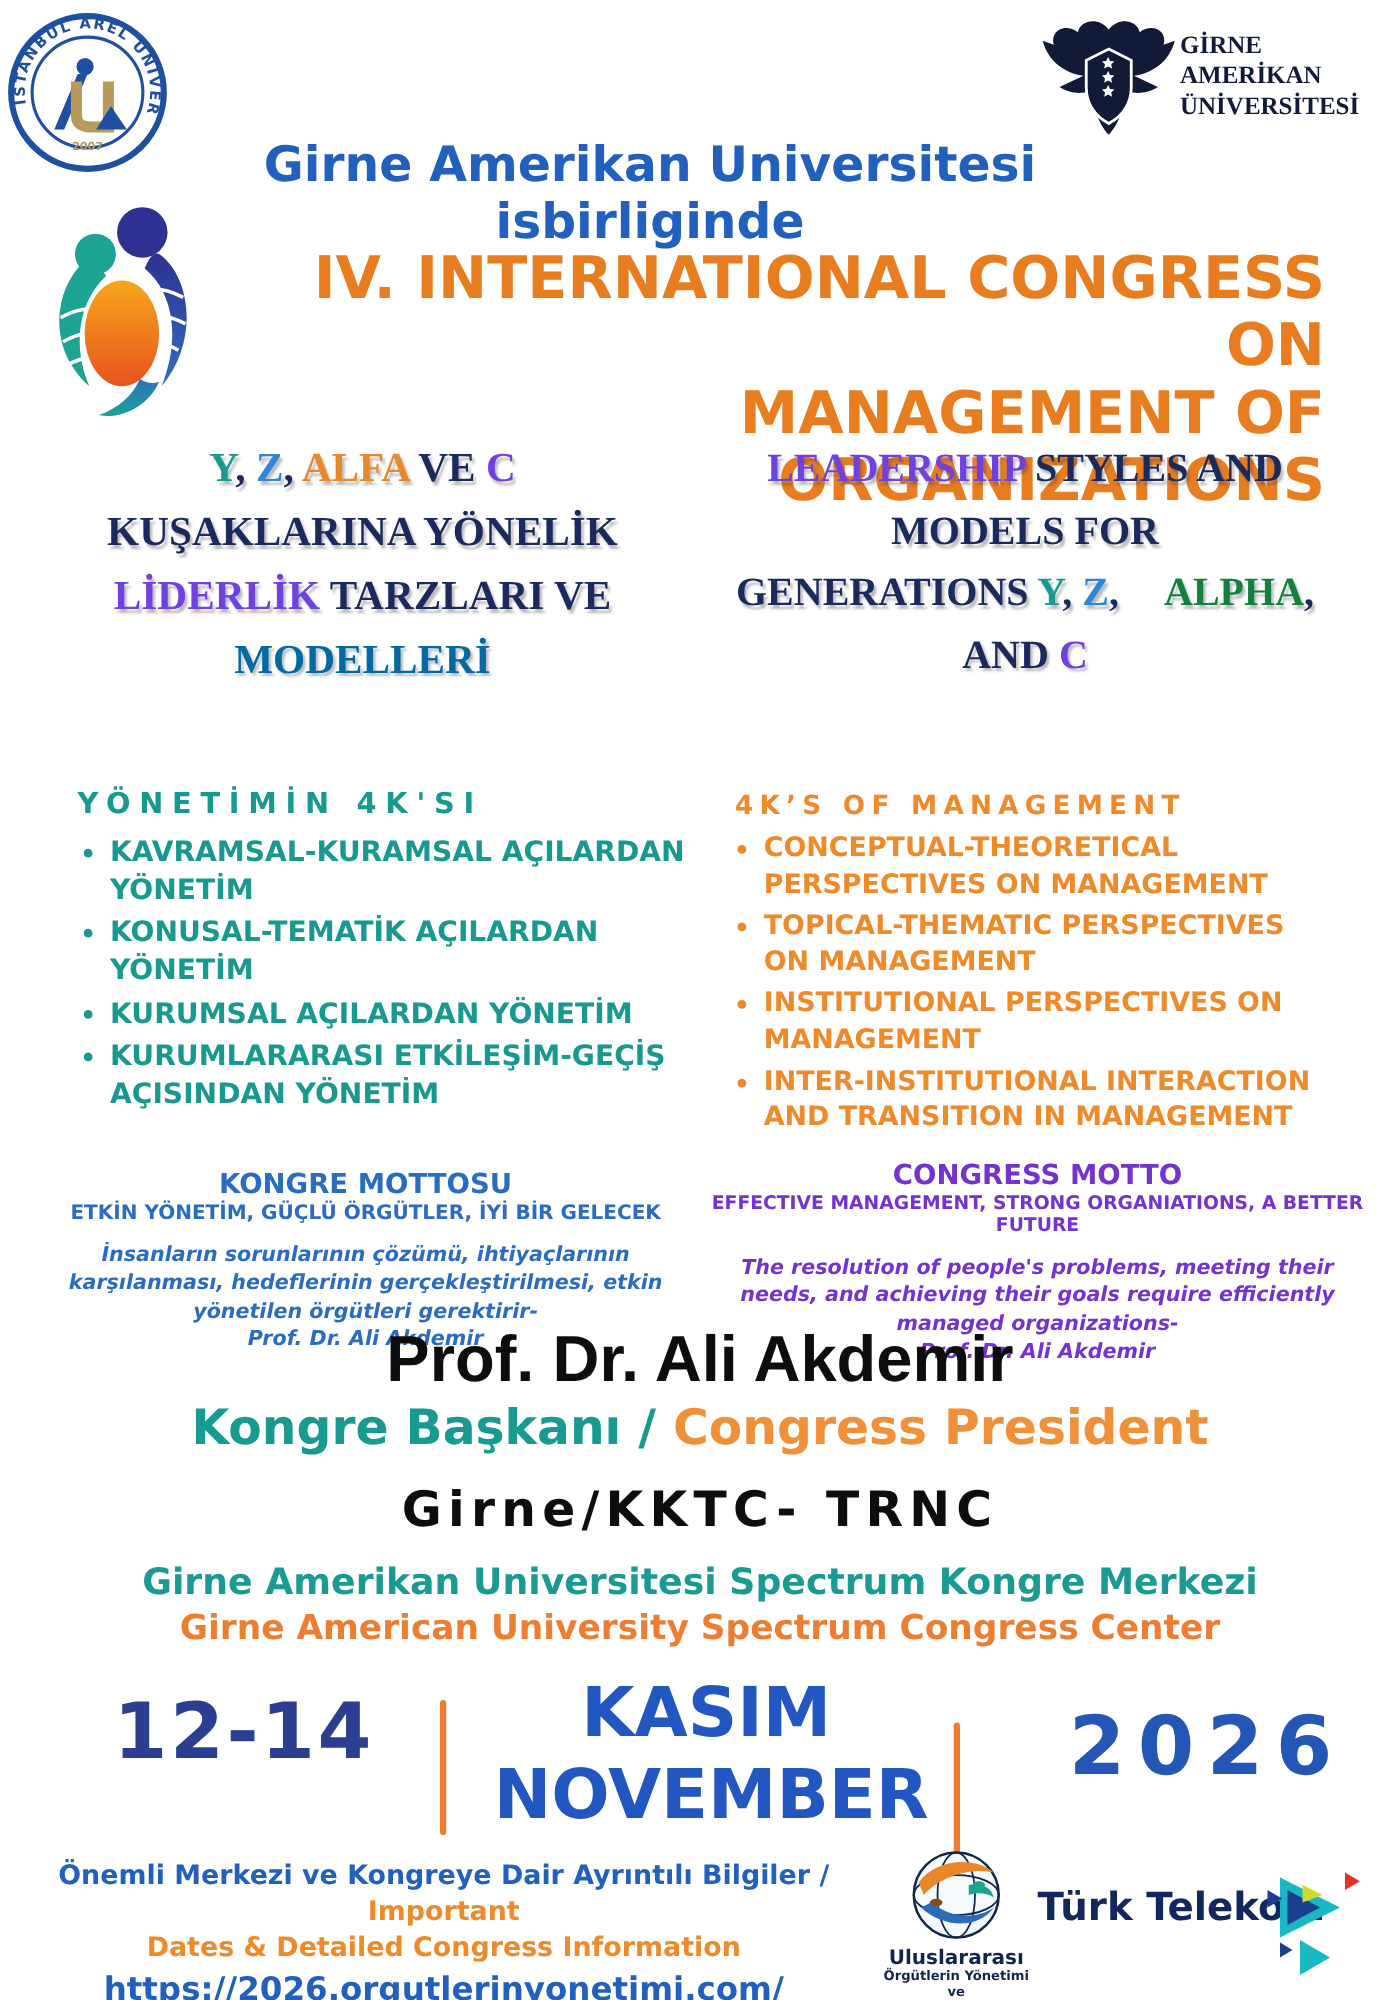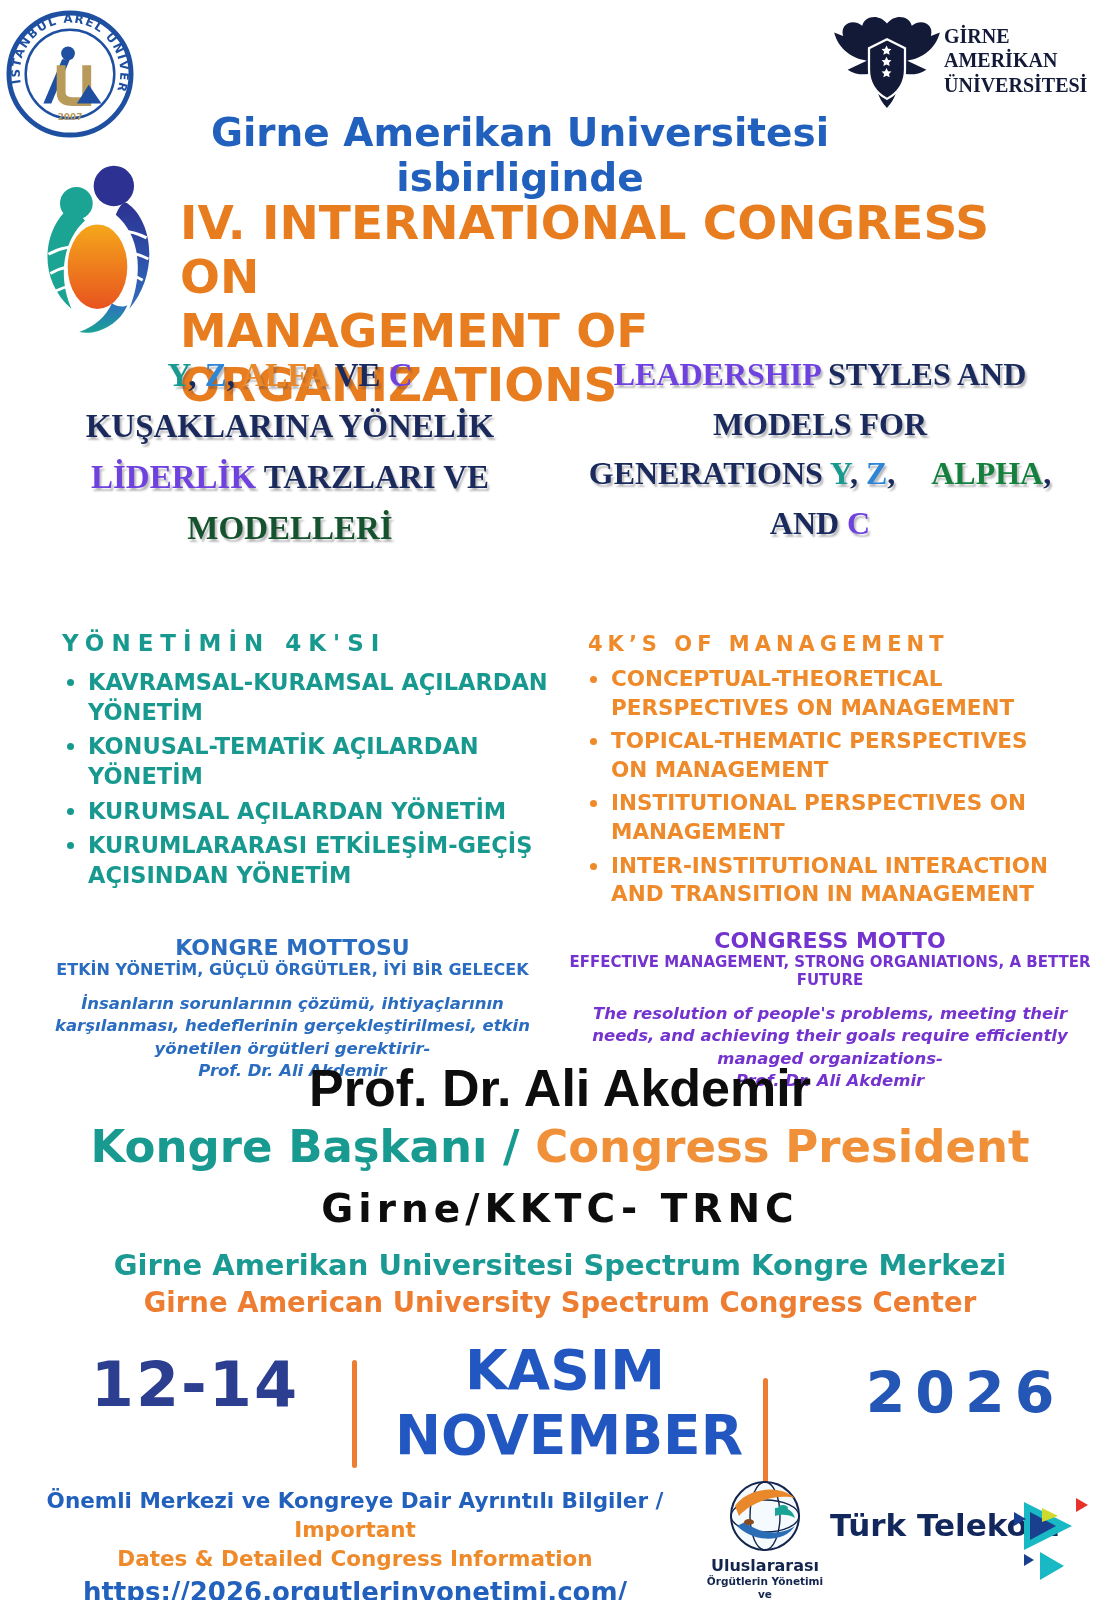--- a/index.html
+++ b/index.html
@@ -13,21 +13,21 @@
   .subtitle-tr{position:absolute;left:120px;top:110px;width:800px;text-align:center;
             color:#2160bd;font-weight:bold;font-size:39px;}
   .gau{position:absolute;right:18px;top:6px;width:270px;height:120px;}
   .gau-eagle{position:absolute;left:0;top:4px;width:110px;height:108px;}
   .gau-name{position:absolute;left:112px;top:18px;width:160px;
             font-family:"Liberation Serif",serif;font-weight:bold;color:#131a38;
             font-size:20px;line-height:1.22;}
 
   
   .congress-logo{position:absolute;left:35px;top:152px;width:125px;height:190px;}
-  .title-en{position:absolute;left:180px;top:196px;width:880px;text-align:left;
+  .title-en{position:absolute;left:180px;top:196px;width:880px;text-align:right;
             color:#e87d20;font-weight:bold;font-size:47px;line-height:1.15;}
 
   
   .theme{position:absolute;top:350px;font-family:"Liberation Serif",serif;font-weight:bold;
          text-align:center;line-height:1.55;text-shadow:2px 3px 2px rgba(60,60,70,.35);}
   .theme-tr{left:50px;width:480px;font-size:33px;}
   .theme-en{left:540px;width:560px;font-size:32px;}
 
   
   .fourk-heading{position:absolute;font-weight:bold;}
@@ -46,38 +46,38 @@
   .motto-en{left:565px;top:928px;width:530px;color:#7433cf;}
   .motto-h1{font-size:22px;}
   .motto-h2{font-size:16px;}
   .motto-en .motto-h2{font-size:15px;}
   .motto-quote{margin-top:14px;font-style:italic;font-size:16.5px;line-height:1.35;}
 
   
   .president-name{position:absolute;left:0;top:1058px;width:1120px;text-align:center;
        font-family:"Liberation Sans",sans-serif;font-weight:bold;color:#0d0d0d;font-size:52px;}
   .president-role{position:absolute;left:0;top:1120px;width:1120px;text-align:center;
-       font-weight:bold;font-size:45px;}
+       font-weight:bold;font-size:39px;}
   .location{position:absolute;left:0;top:1186px;width:1120px;text-align:center;
        font-weight:bold;color:#0d0d0d;font-size:39px;letter-spacing:5px;}
   .venue-tr{position:absolute;left:0;top:1248px;width:1120px;text-align:center;
        font-weight:bold;color:#1a9a92;font-size:29px;}
   .venue-en{position:absolute;left:0;top:1286px;width:1120px;text-align:center;
        font-weight:bold;color:#ed7d31;font-size:27.5px;}
 
   
   .date-days{position:absolute;left:70px;top:1348px;width:250px;text-align:center;
        font-weight:bold;color:#2b3e8f;font-size:62px;letter-spacing:2px;}
   .date-divider{position:absolute;width:5px;background:#ed7d31;border-radius:3px;}
   .divider-1{left:352px;top:1360px;height:108px;}
   .divider-2{left:763px;top:1378px;height:108px;}
   .date-month{position:absolute;left:395px;top:1338px;width:340px;text-align:center;
        font-weight:bold;color:#2257c2;font-size:55px;line-height:1.18;}
   .date-year{position:absolute;left:855px;top:1360px;width:220px;text-align:center;
-       font-weight:bold;color:#2456b5;font-size:57px;letter-spacing:10px;}
+       font-weight:bold;color:#2456b5;font-size:65px;letter-spacing:10px;}
 
   
   .footer-info{position:absolute;left:25px;top:1486px;width:660px;text-align:center;
        font-weight:bold;font-size:21.5px;line-height:1.35;color:#2160bd;}
   .footer-info .line2{color:#ef8a2a;}
   .footer-url{display:block;margin-top:2px;color:#2160bd;font-size:26px;text-decoration:none;}
   .assoc{position:absolute;left:700px;top:1478px;width:130px;text-align:center;}
   .assoc svg{width:76px;height:76px;}
   .assoc-l1{font-weight:bold;color:#13254d;font-size:16px;margin-top:-2px;}
   .assoc-l2{font-weight:bold;color:#13254d;font-size:10.5px;line-height:1.25;}
@@ -154,21 +154,21 @@
 
   <div class="title-en">
     <div>IV. INTERNATIONAL CONGRESS ON</div>
     <div>MANAGEMENT OF ORGANIZATIONS</div>
   </div>
 
   <div class="theme theme-tr">
     <div><span style="color: rgb(24, 154, 144);">Y</span><span style="color: rgb(27, 42, 92);">, </span><span style="color: rgb(46, 134, 214);">Z</span><span style="color: rgb(27, 42, 92);">, </span><span style="color: rgb(232, 136, 42);">ALFA</span><span style="color: rgb(27, 42, 92);"> VE </span><span style="color: rgb(111, 66, 224);"> C</span></div>
     <div><span style="color: rgb(27, 42, 92);">KUŞAKLARINA YÖNELİK</span></div>
     <div><span style="color: rgb(111, 66, 224);">LİDERLİK</span><span style="color: rgb(27, 42, 92);"> TARZLARI VE</span></div>
-    <div><span style="color: #14532d; margin-top: 38px;">MODELLERİ</span></div>
+    <div><span style="color: #0369a1; margin-top: 38px;">MODELLERİ</span></div>
   </div>
   <div class="theme theme-en">
     <div><span style="color: rgb(111, 66, 224);">LEADERSHIP</span><span style="color: rgb(27, 42, 92);"> STYLES AND</span></div>
     <div><span style="color: rgb(27, 42, 92);">MODELS FOR</span></div>
     <div><span style="color: rgb(27, 42, 92);">GENERATIONS </span><span style="color: rgb(24, 154, 144);">Y</span><span style="color: rgb(27, 42, 92);">, </span><span style="color: rgb(46, 134, 214);">Z</span><span style="color: rgb(27, 42, 92);">, </span><span style="color: #15803d; margin-left: 28px;">ALPHA</span><span style="color: rgb(27, 42, 92);">,</span></div>
     <div><span style="color: rgb(27, 42, 92);">AND </span><span style="color: rgb(111, 66, 224);">C</span></div>
   </div>
 
   <div class="fourk-heading fourk-heading-tr">YÖNETİMİN 4K'SI</div>
   <ul class="fourk fourk-tr">

